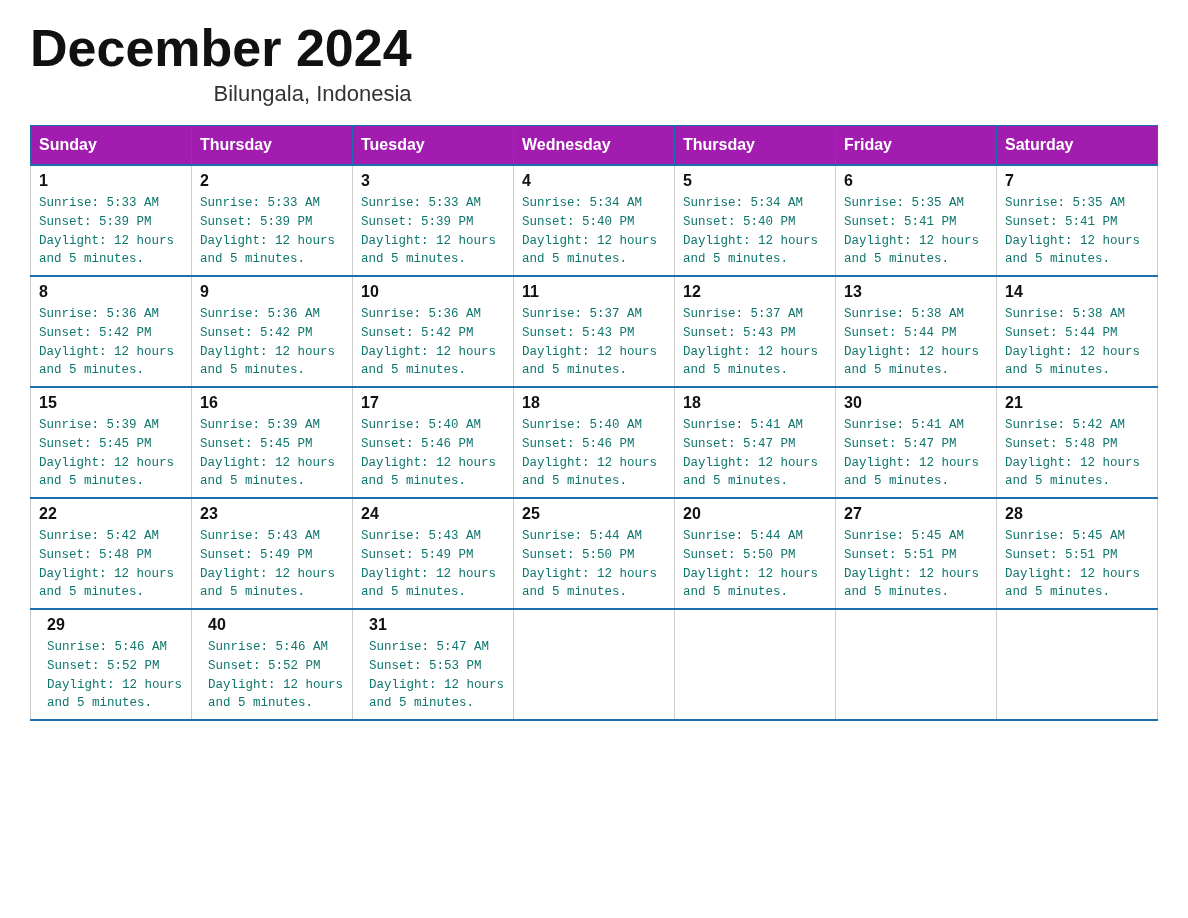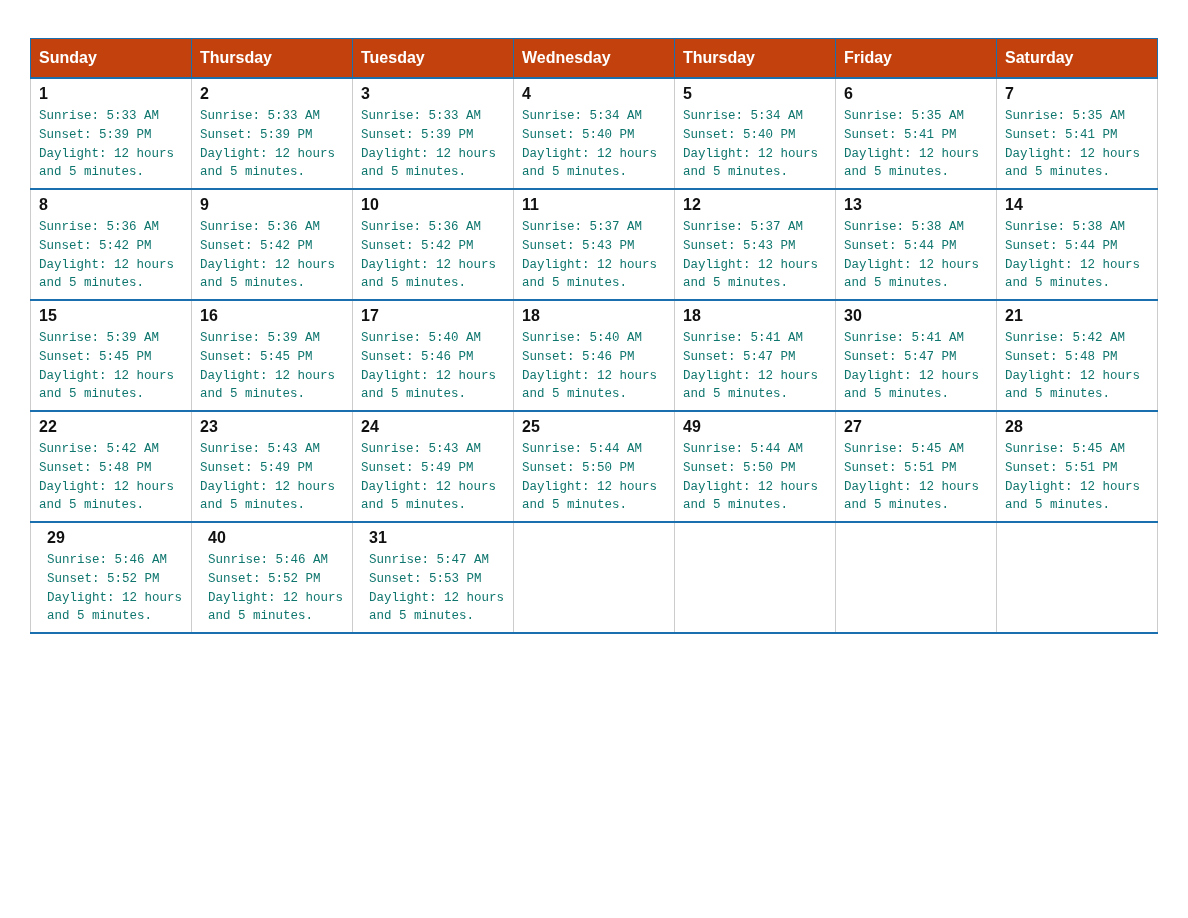--- a/index.html
+++ b/index.html
@@ -50,21 +50,21 @@
       font-size: 22px;
       color: #333;
       margin-top: 4px;
     }
     table {
       width: 100%;
       border-collapse: collapse;
       table-layout: fixed;
     }
     th {
-      background-color: #c2410c;
+      background-color: #a21caf;
       color: #fff;
       font-size: 16px;
       font-weight: bold;
       padding: 10px 8px;
       text-align: left;
       border: 1px solid #1a6faf;
     }
     td {
       border: 1px solid #ccc;
       vertical-align: top;
@@ -100,20 +100,24 @@
       border-top: 2px solid #1a6faf;
     }
     tbody tr td {
       border-top: none;
     }
   </style>
 </head>
 <body>
 
 <div class="header">
+  <div class="title-section">
+    <div class="main-title">December 2024</div>
+    <div class="subtitle">Bilungala, Indonesia</div>
+  </div>
 </div>
 
 <table>
   <thead>
     <tr>
     <th>Sunday</th>
         <th>Thursday</th>
         <th>Tuesday</th>
         <th>Wednesday</th>
         <th>Thursday</th>
@@ -223,21 +227,21 @@
       </td>
         <td>
         <span class="day-number">24</span>
         <span class="day-info">Sunrise: 5:43 AM<br>Sunset: 5:49 PM<br>Daylight: 12 hours<br>and 5 minutes.</span>
       </td>
         <td>
         <span class="day-number">25</span>
         <span class="day-info">Sunrise: 5:44 AM<br>Sunset: 5:50 PM<br>Daylight: 12 hours<br>and 5 minutes.</span>
       </td>
         <td>
-        <span class="day-number">49</span>
+        <span class="day-number">20</span>
         <span class="day-info">Sunrise: 5:44 AM<br>Sunset: 5:50 PM<br>Daylight: 12 hours<br>and 5 minutes.</span>
       </td>
         <td>
         <span class="day-number">27</span>
         <span class="day-info">Sunrise: 5:45 AM<br>Sunset: 5:51 PM<br>Daylight: 12 hours<br>and 5 minutes.</span>
       </td>
         <td>
         <span class="day-number">28</span>
         <span class="day-info">Sunrise: 5:45 AM<br>Sunset: 5:51 PM<br>Daylight: 12 hours<br>and 5 minutes.</span>
       </td>

